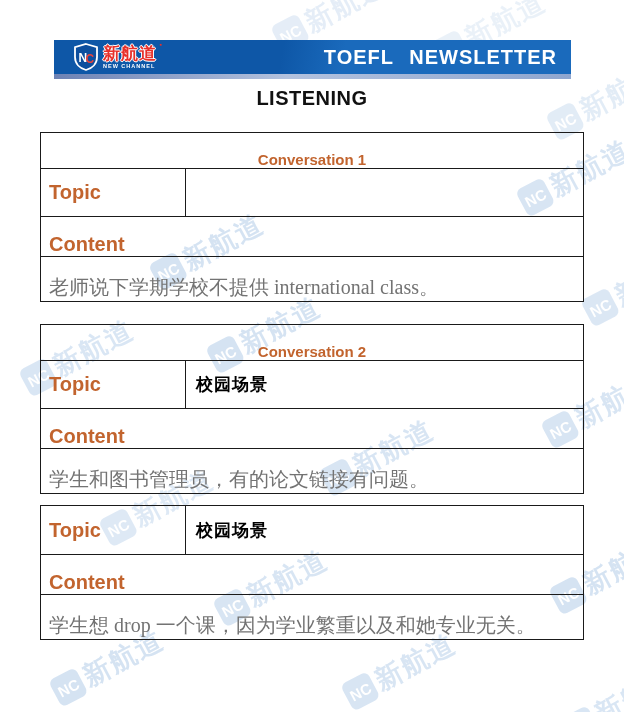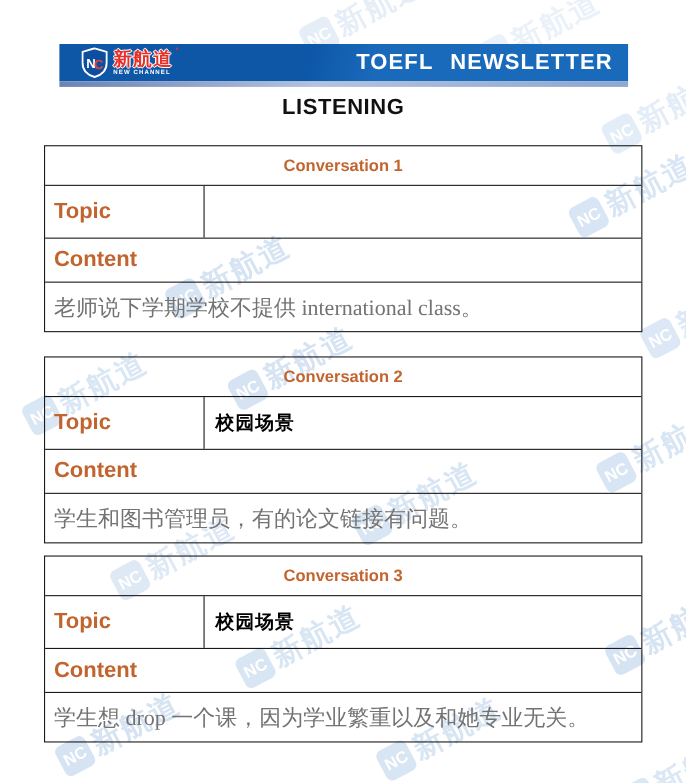--- a/index.html
+++ b/index.html
@@ -59,21 +59,21 @@
     position:absolute;left:0;top:87px;width:100%;text-align:center;z-index:1;
     font-size:20px;font-weight:bold;color:#111;letter-spacing:0.5px;
   }
 
   
   .conv-table{
     position:absolute;left:40px;width:544px;z-index:1;
     border:1px solid #1a1a1a;box-sizing:border-box;background:transparent;
   }
   .t1{top:132px;} .t2{top:324px;} .t3{top:505px;}
-  .row{box-sizing:border-box;display:flex;align-items:center;}
+  .row{box-sizing:border-box;display:flex;align-items:flex-end;}
   .row + .row{border-top:1px solid #1a1a1a;}
   .row-title{height:35px;justify-content:center;}
   .conv-title{color:#c2642e;font-size:15px;font-weight:bold;}
   .row-topic{height:48px;padding:0;}
   .cell-topic-label{
     width:145px;flex:0 0 145px;height:100%;display:flex;align-items:center;
     padding-left:8px;box-sizing:border-box;border-right:1px solid #1a1a1a;
   }
   .cell-topic-value{
     flex:1;height:100%;display:flex;align-items:center;
@@ -209,23 +209,20 @@
   </div>
   <div class="row row-content-label">
     <span class="lbl">Content</span>
   </div>
   <div class="row row-content">
     <span class="content-text">学生和图书管理员，有的论文链接有问题。</span>
   </div>
 </div>
 
 <div class="conv-table t3">
-  <div class="row row-title">
-    <span class="conv-title">Conversation 3</span>
-  </div>
   <div class="row row-topic">
     <div class="cell-topic-label">
       <span class="lbl">Topic</span>
     </div>
     <div class="cell-topic-value">
       <span class="topic-value">校园场景</span>
     </div>
   </div>
   <div class="row row-content-label">
     <span class="lbl">Content</span>

